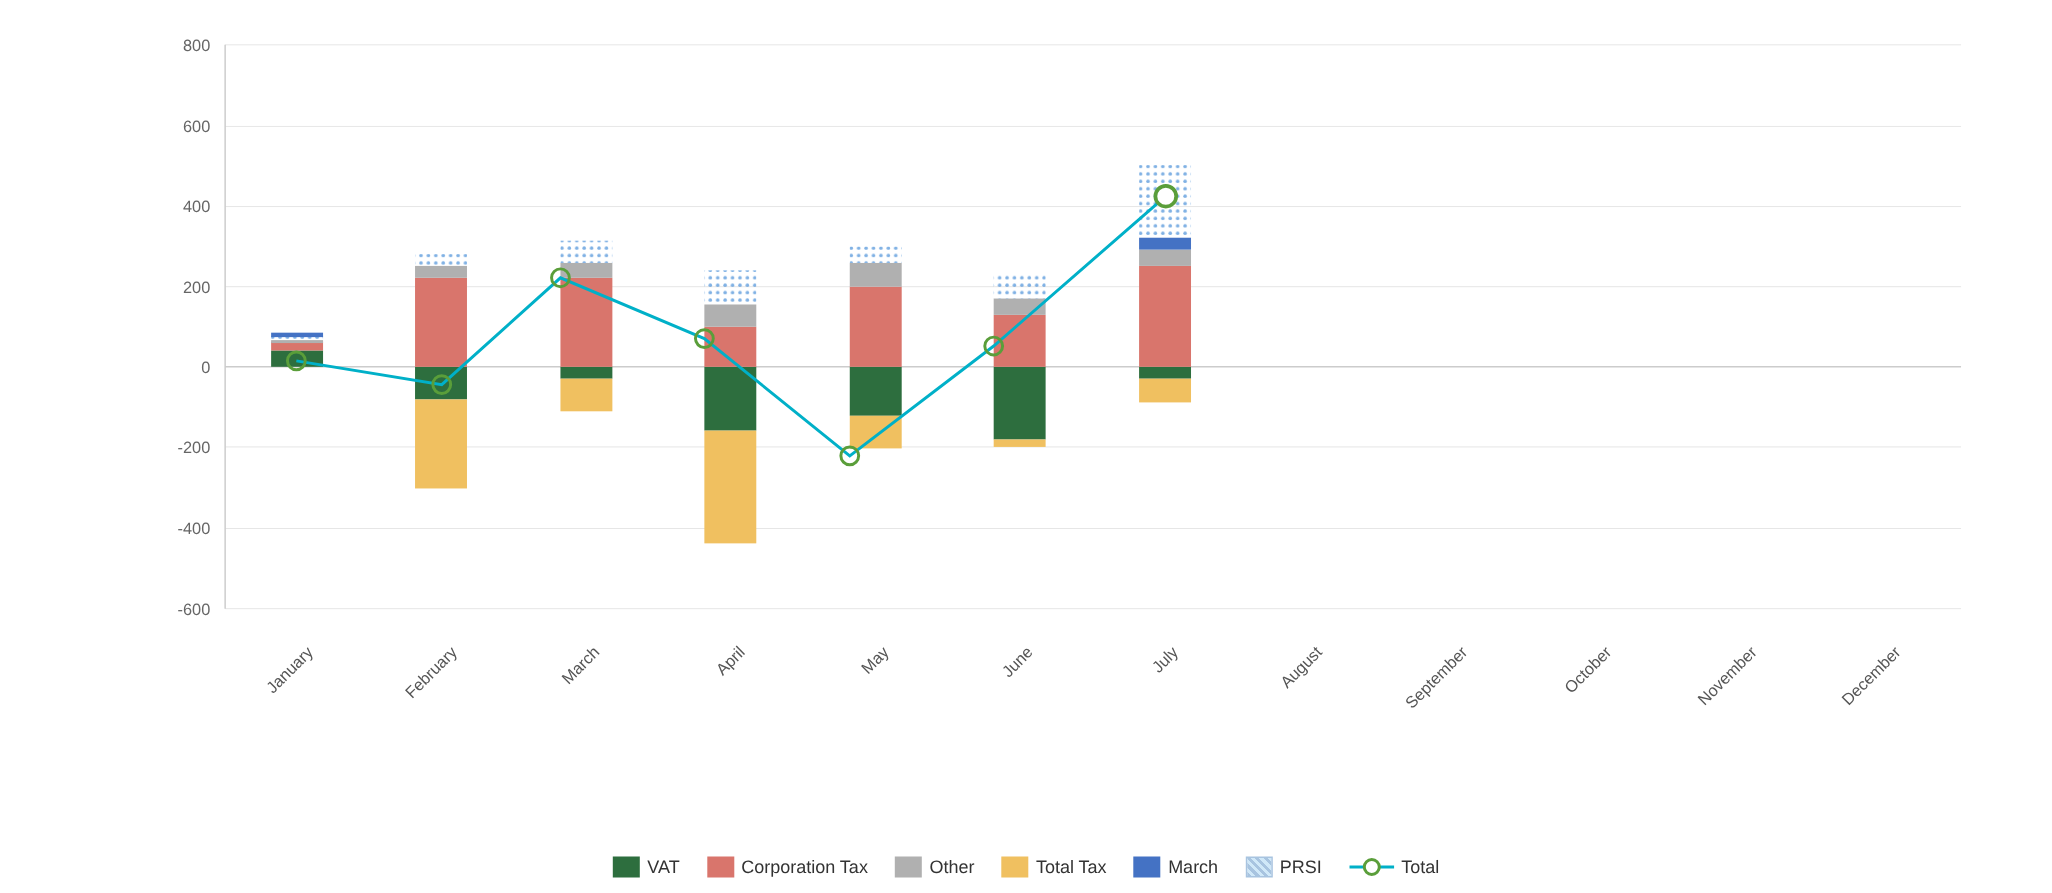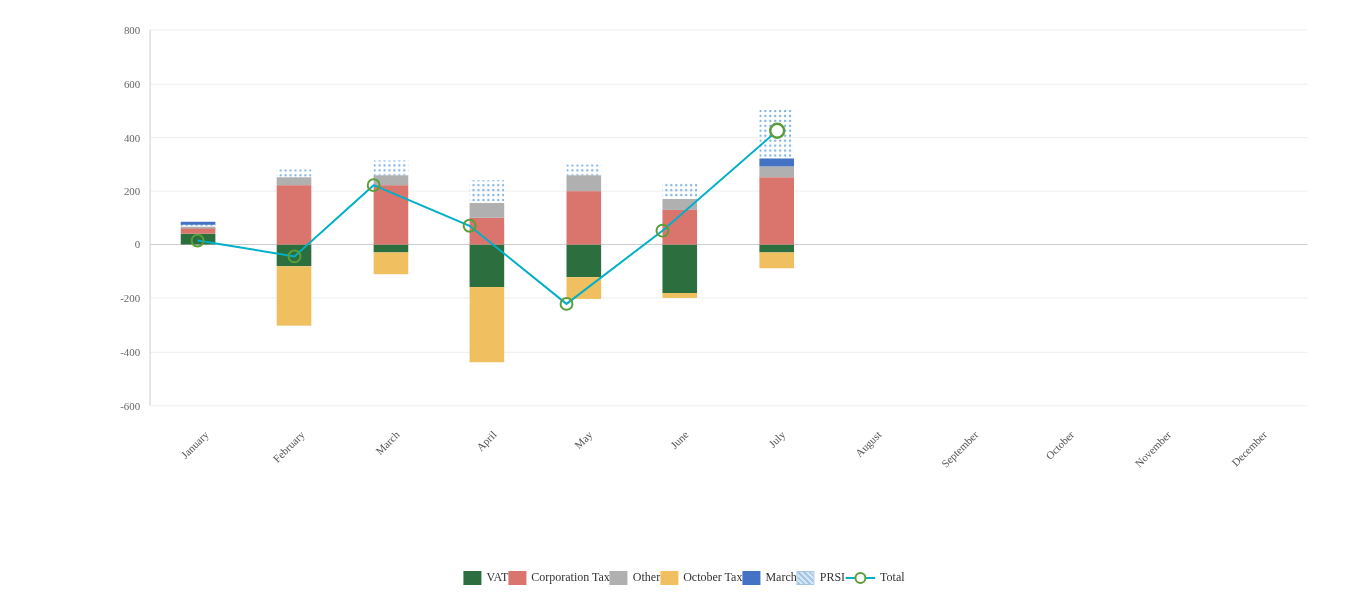--- a/index.html
+++ b/index.html
@@ -1,19 +1,19 @@
 <!DOCTYPE html>
 <html><head>
   <meta charset="utf-8">
   <style>
     * { box-sizing: border-box; margin: 0; padding: 0; }
     body { background: #fff; font-family: Arial, sans-serif; width: 1368px; height: 595px; overflow: hidden; }
-    .chart-container { width: 1368px; height: 595px; position: relative; padding: 20px 20px 120px 60px; font-family: Liberation Serif, serif; }
+    .chart-container { width: 1368px; height: 595px; position: relative; padding: 20px 20px 120px 60px; }
     svg.main-chart { width: 100%; height: 100%; }
-    .legend { position: absolute; bottom: 10px; left: 50%; transform: translateX(-50%); display: flex; align-items: center; white-space: nowrap; }
+    .legend { position: absolute; bottom: 10px; left: 50%; transform: translateX(-50%); display: flex; align-items: center; gap: 18px; white-space: nowrap; }
     .legend-item { display: flex; align-items: center; gap: 5px; font-size: 12px; color: #333; }
     .legend-swatch { width: 18px; height: 14px; display: inline-block; }
     .legend-line { display: flex; align-items: flex-end; gap: 5px; font-size: 12px; color: #333; }
   </style>
 </head>
 <body>
 
 <div class="chart-container">
   <svg class="main-chart" viewBox="0 0 1280 460" preserveAspectRatio="xMidYMid meet">
     <defs>
@@ -149,21 +149,21 @@
     <div class="legend-item">
       <span class="legend-swatch" style="background:#d9756c;"></span>
       <span>Corporation Tax</span>
     </div>
     <div class="legend-item">
       <span class="legend-swatch" style="background:#b0b0b0;"></span>
       <span>Other</span>
     </div>
     <div class="legend-item">
       <span class="legend-swatch" style="background:#f0c060;"></span>
-      <span>October Tax</span>
+      <span>Total Tax</span>
     </div>
     <div class="legend-item">
       <span class="legend-swatch" style="background:#4472c4;"></span>
       <span>March</span>
     </div>
     <div class="legend-item">
       <span class="legend-swatch" style="background: repeating-linear-gradient(45deg, #a8c4e0 0px, #a8c4e0 2px, #d0e8f8 2px, #d0e8f8 4px); border: 1px solid #a8c4e0;"></span>
       <span>PRSI</span>
     </div>
     <div class="legend-line legend-item">

